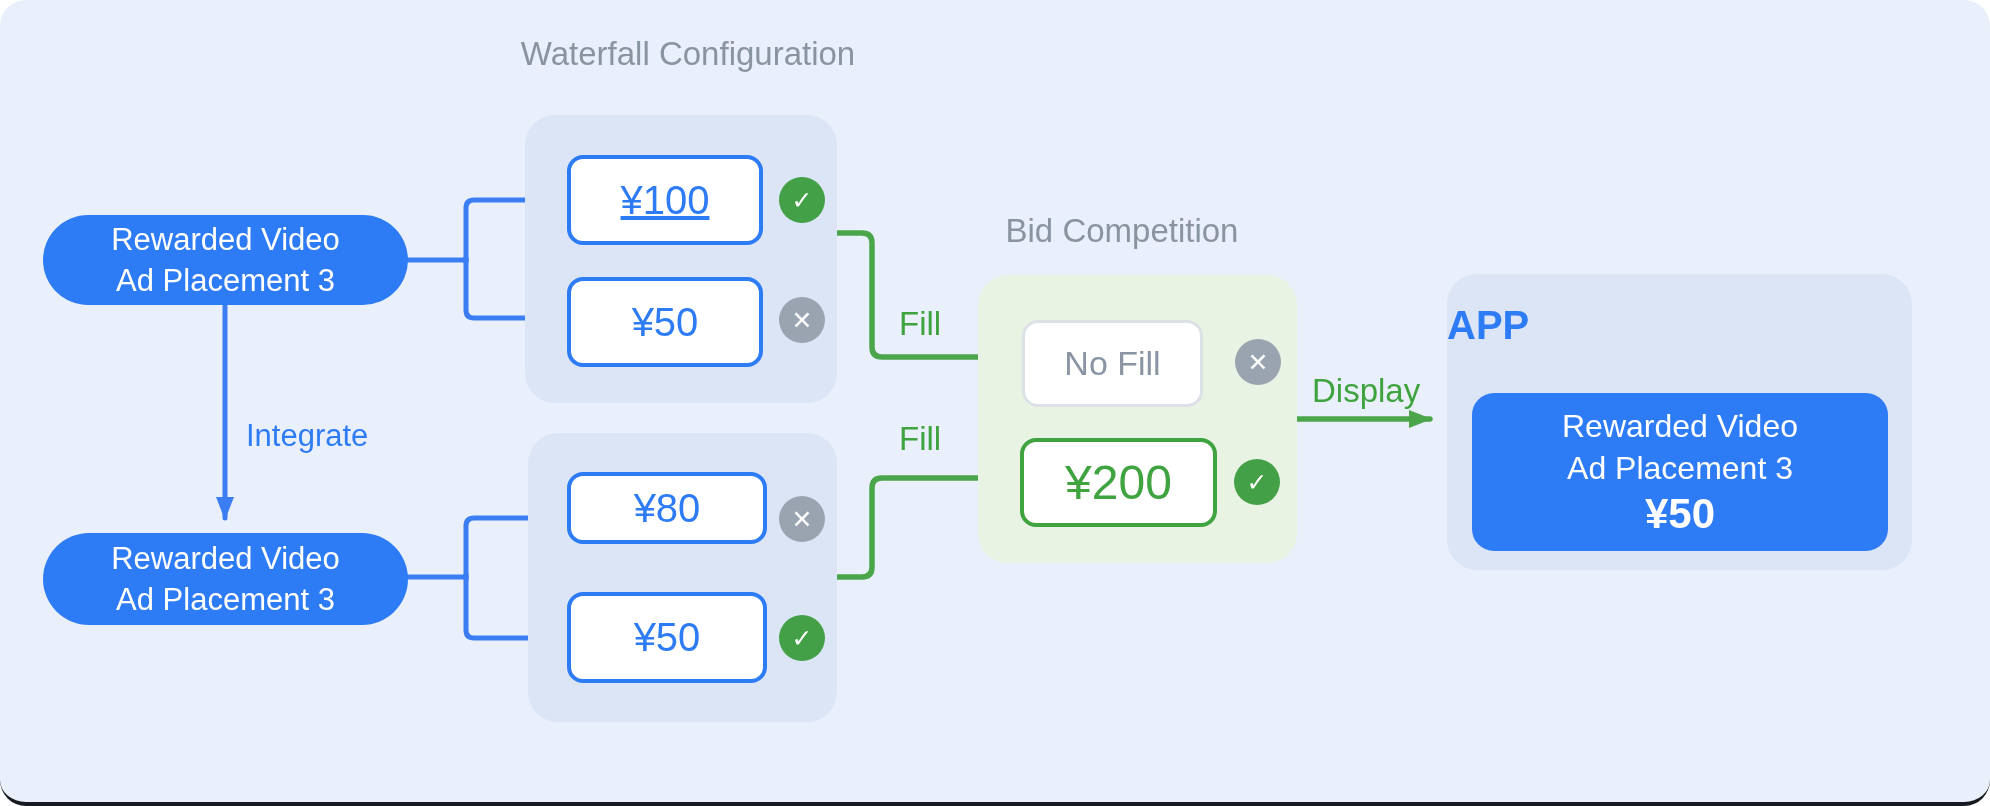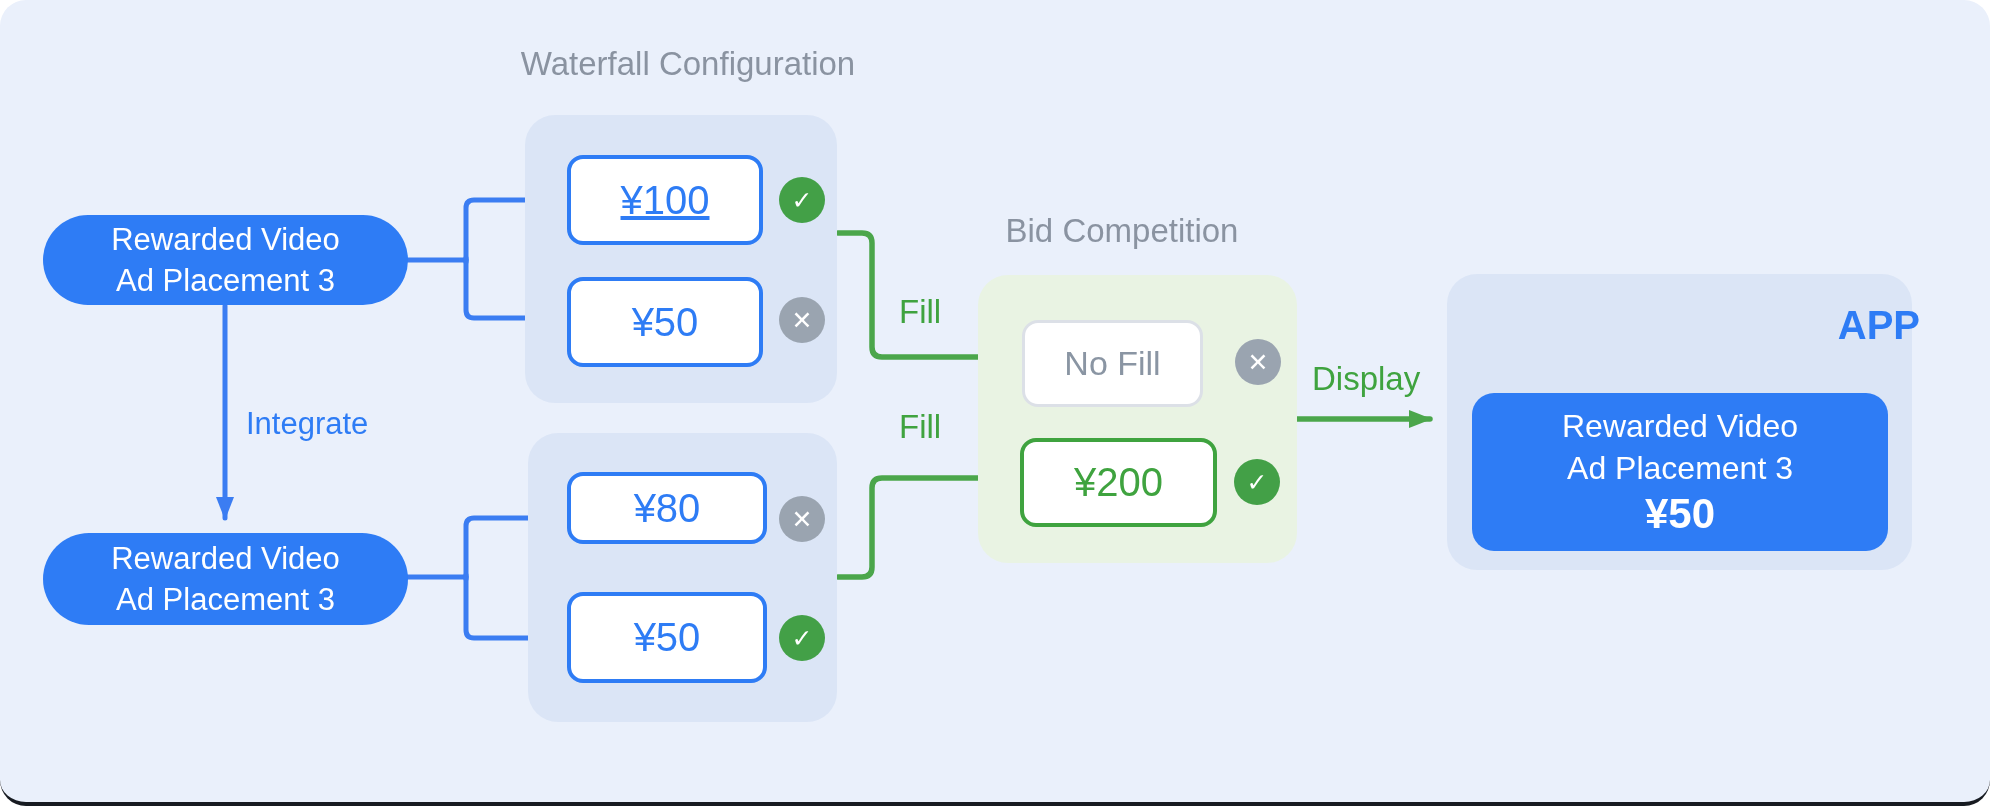--- a/index.html
+++ b/index.html
@@ -13,29 +13,29 @@
         font-size:31px;line-height:41px;text-align:center;}
   .group{position:absolute;border-radius:30px;}
   .group.blue{background:#DBE5F6;}
   .group.green{background:#E9F3E3;}
   .gtitle{position:absolute;font-size:33px;color:#8A93A1;text-align:center;white-space:nowrap;}
   .tier{position:absolute;background:#ffffff;border:4px solid #2E7CF5;border-radius:16px;
         display:flex;align-items:center;justify-content:center;font-size:40px;color:#2E7CF5;box-sizing:border-box;}
   .bidbox{position:absolute;background:#ffffff;border-radius:16px;box-sizing:border-box;
         display:flex;align-items:center;justify-content:center;}
   .bidbox.muted{border:3px solid #DCE0E7;font-size:34px;color:#8A95A3;}
-  .bidbox.winner{border:4px solid #3FA33F;font-size:40px;color:#3FA33F;}
+  .bidbox.winner{border:4px solid #3FA33F;font-size:48px;color:#3FA33F;}
   .badge{position:absolute;width:46px;height:46px;border-radius:50%;color:#ffffff;
          display:flex;align-items:center;justify-content:center;font-size:25px;font-weight:bold;}
   .badge.win{background:#43A047;}
   .badge.lose{background:#9AA4B0;}
-  .edge-label{position:absolute;white-space:nowrap;}
+  .edge-label{position:absolute;white-space:nowrap;margin-top:12px;}
   .edge-label.blue{color:#2E7CF5;font-size:31px;text-align:right;}
   .edge-label.green{color:#3FA33F;font-size:33px;}
-  .app-title{position:absolute;width:463px;text-align:right;font-size:40px;font-weight:bold;color:#2E7CF5;margin-left:10px;}
+  .app-title{position:absolute;width:463px;text-align:left;font-size:40px;font-weight:bold;color:#2E7CF5;}
   .app-card{position:absolute;background:#2E7CF5;border-radius:22px;color:#ffffff;
             display:flex;flex-direction:column;align-items:center;justify-content:center;
             font-size:32px;line-height:42px;text-align:center;}
   .app-card .price{font-size:42px;font-weight:bold;line-height:50px;}
 </style>
 </head>
 <body>
 
 <div class="canvas">
 
@@ -64,21 +64,21 @@
       <path d="M 838 577 H 862 Q 872 577 872 567 V 488 Q 872 478 882 478 H 1004" marker-end="url(#arrG)"></path>
       <path d="M 1297 419 H 1430" marker-end="url(#arrG)"></path>
     </g>
   </svg>
 
   <div class="group blue" style="left:525px;top:115px;width:312px;height:288px;"></div>
   <div class="group blue" style="left:528px;top:433px;width:309px;height:289px;"></div>
   <div class="group green" style="left:978px;top:275px;width:319px;height:288px;"></div>
   <div class="group blue" style="left:1447px;top:274px;width:465px;height:296px;"></div>
 
-  <div class="gtitle" style="left:488px;top:45px;width:400px;">Waterfall Configuration</div>
+  <div class="gtitle" style="left:488px;top:35px;width:400px;">Waterfall Configuration</div>
   <div class="gtitle" style="left:952px;top:212px;width:340px;">Bid Competition</div>
 
   <div class="pill" style="left:43px;top:215px;height:90px;">
     <span>Rewarded Video</span>
     <span>Ad Placement 3</span>
   </div>
   <div class="pill" style="left:43px;top:533px;height:92px;">
     <span>Rewarded Video</span>
     <span>Ad Placement 3</span>
   </div>

